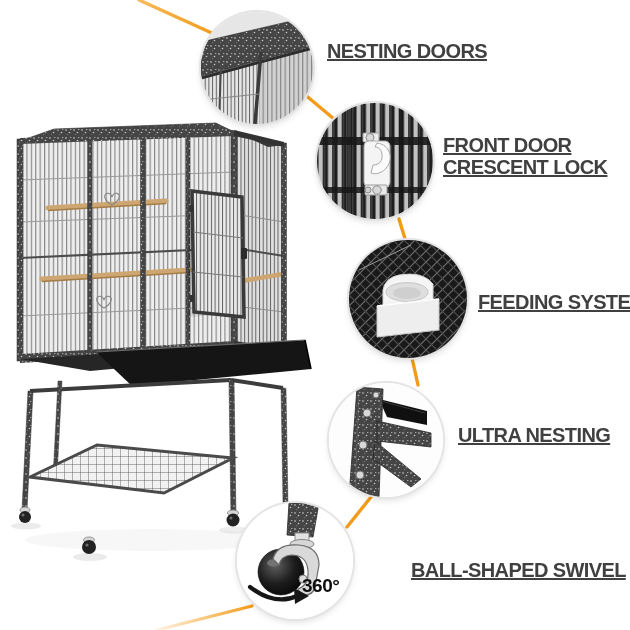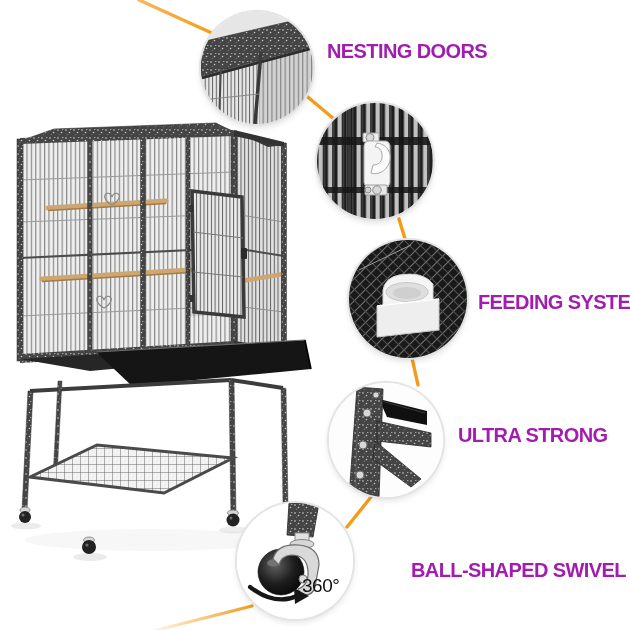--- a/index.html
+++ b/index.html
@@ -12,31 +12,31 @@
     position:absolute;border-radius:50%;overflow:hidden;background:#fff;z-index:3;
     box-shadow:0 0 0 2px #e4e4e4, 0 3px 7px rgba(0,0,0,.14);
   }
   .callout-circle svg{display:block;width:100%;height:100%;}
   .c1{left:201px;top:12px;width:112px;height:112px;}
   .c2{left:317px;top:103px;width:116px;height:116px;}
   .c3{left:349px;top:240px;width:118px;height:118px;}
   .c4{left:329px;top:383px;width:114px;height:114px;}
   .c5{left:237px;top:503px;width:116px;height:116px;}
   .callout-label{
-    position:absolute;z-index:4;color:#a21caf;font-weight:700;font-size:20px;
-    line-height:22px;letter-spacing:-0.6px;white-space:nowrap;
+    position:absolute;z-index:4;color:#404040;font-weight:700;font-size:20px;
+    line-height:22px;letter-spacing:-0.6px;white-space:nowrap;text-decoration:underline;
   }
   .l1{left:327px;top:40px;}
   .l2{left:443px;top:134px;}
   .l3{left:478px;top:291px;}
   .l4{left:458px;top:424px;}
   .l5{left:363px;top:559px;margin-left:48px;}
   .rot-badge{
     position:absolute;left:65px;top:72px;z-index:5;color:#0e0e0e;
-    font-weight:400;font-size:19px;letter-spacing:-0.5px;
+    font-weight:700;font-size:19px;letter-spacing:-0.5px;
   }
 </style>
 </head>
 <body>
 
 <div id="stage">
 
   <svg id="scene" viewBox="0 0 630 630" aria-hidden="true">
     <defs>
       <pattern id="hm" width="8" height="8" patternUnits="userSpaceOnUse">
@@ -255,23 +255,27 @@
         <path d="M13,84 Q38,103 60,93" stroke="#161616" stroke-width="4.2" fill="none" stroke-linecap="round"></path>
         <polygon points="57,85 72,93 58,101" fill="#161616"></polygon>
       </g>
     </svg>
     <span class="rot-badge">360°</span>
   </div>
 
   <div class="callout-label l1">
     <div>NESTING DOORS</div>
   </div>
+  <div class="callout-label l2">
+    <div>FRONT DOOR</div>
+    <div>CRESCENT LOCK</div>
+  </div>
   <div class="callout-label l3">
     <div>FEEDING SYSTEM</div>
   </div>
   <div class="callout-label l4">
-    <div>ULTRA STRONG</div>
+    <div>ULTRA NESTING</div>
   </div>
   <div class="callout-label l5">
     <div>BALL-SHAPED SWIVEL</div>
   </div>
 
 </div>
 
 </body></html>

